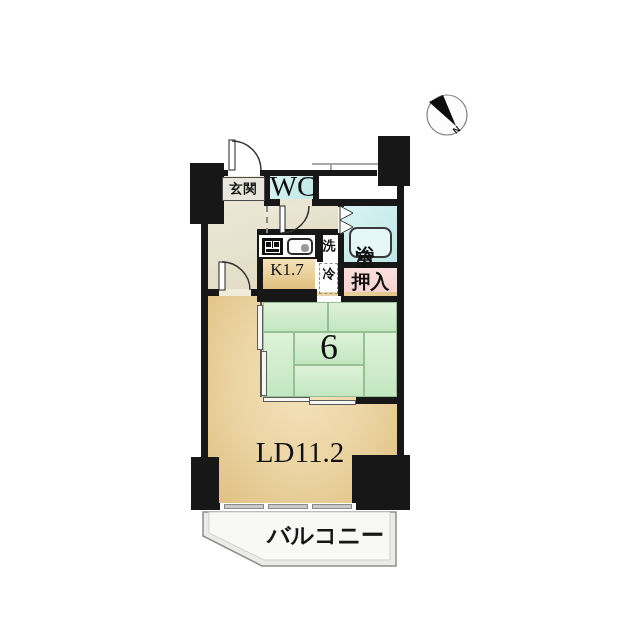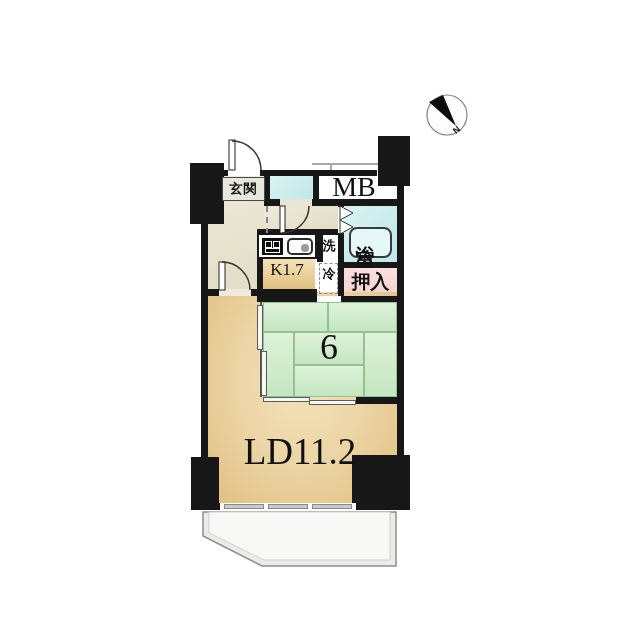--- a/index.html
+++ b/index.html
@@ -132,31 +132,32 @@
     <text x="29" y="41" font-size="9" font-weight="bold" fill="#111" transform="rotate(-40 31 37)">N</text>
   </svg>
 
   <svg width="210" height="66" style="left:198px;top:508px;">
     <polygon points="5,4 5,28 64,58 198,58 198,4" fill="#ebebe8" stroke="#8f8f8f" stroke-width="1.5"></polygon>
     <polygon points="11,4 11,25 66,52 192,52 192,4" fill="#f8f8f6" stroke="#cfcfcf" stroke-width="1"></polygon>
   </svg>
 
   <div class="lbl" style="left:222px;top:177px;width:41px;height:22px;line-height:22px;background:#e7e7de;border:1px solid #4a4a4a;font-weight:bold;font-size:13px;letter-spacing:1px;">玄関</div>
 
+  <div class="lbl serif" style="left:266px;top:171px;width:54px;height:30px;line-height:30px;font-size:29px;">WC</div>
 
-  <div class="lbl serif" style="left:324px;top:173px;width:60px;height:28px;line-height:28px;font-size:28px;">MB</div>
 
   <div class="lbl vert" style="left:358px;top:207px;width:20px;height:52px;font-weight:bold;font-size:19px;letter-spacing:2px;z-index:11;">浴室</div>
 
   <div class="lbl" style="left:320px;top:238px;width:18px;height:16px;line-height:16px;font-weight:bold;font-size:13px;">洗</div>
 
   <div class="lbl" style="left:320px;top:266px;width:18px;height:16px;line-height:16px;font-weight:bold;font-size:13px;">冷</div>
 
   <div class="lbl serif" style="left:258px;top:260px;width:58px;height:20px;line-height:20px;font-size:17px;">K1.7</div>
 
   <div class="lbl" style="left:344px;top:269px;width:53px;height:26px;line-height:26px;font-weight:bold;font-size:19px;">押入</div>
 
   <div class="lbl serif" style="left:294px;top:327px;width:70px;height:40px;line-height:40px;font-size:36px;">6</div>
 
-  <div class="lbl serif" style="left:227px;top:435px;width:146px;height:34px;line-height:34px;font-size:37px;">LD11.2</div>
+  <div class="lbl serif" style="left:227px;top:435px;width:146px;height:34px;line-height:34px;font-size:29px;">LD11.2</div>
 
+  <div class="lbl" style="left:258px;top:521px;width:135px;height:28px;line-height:28px;font-weight:bold;font-size:23px;color:#161616;">バルコニー</div>
 
 </div>
 
 </body></html>

